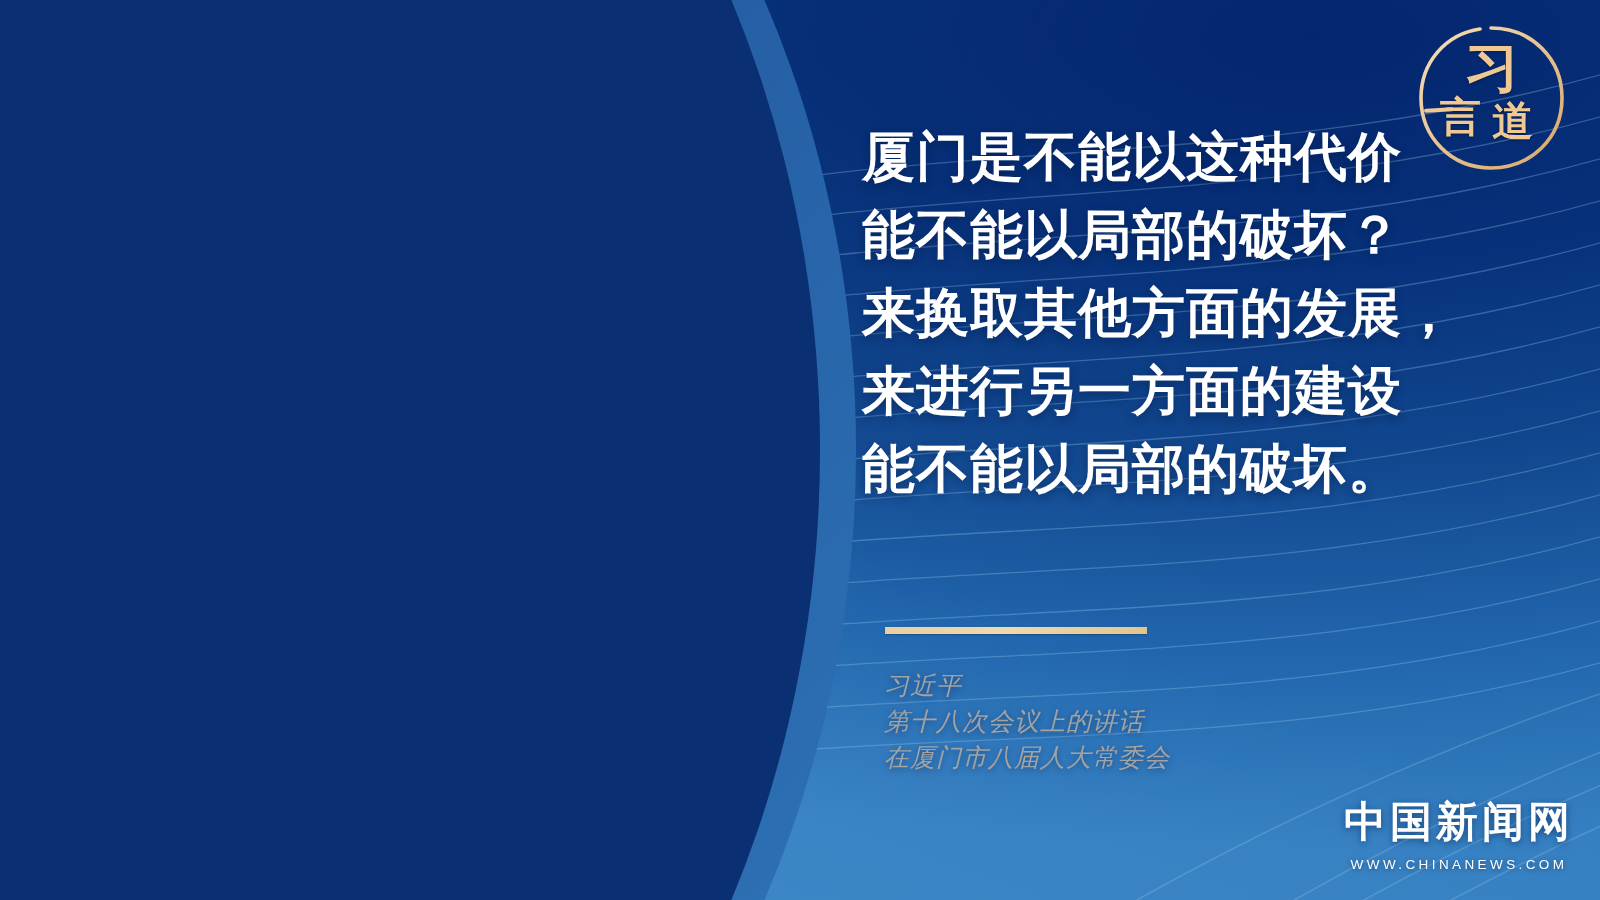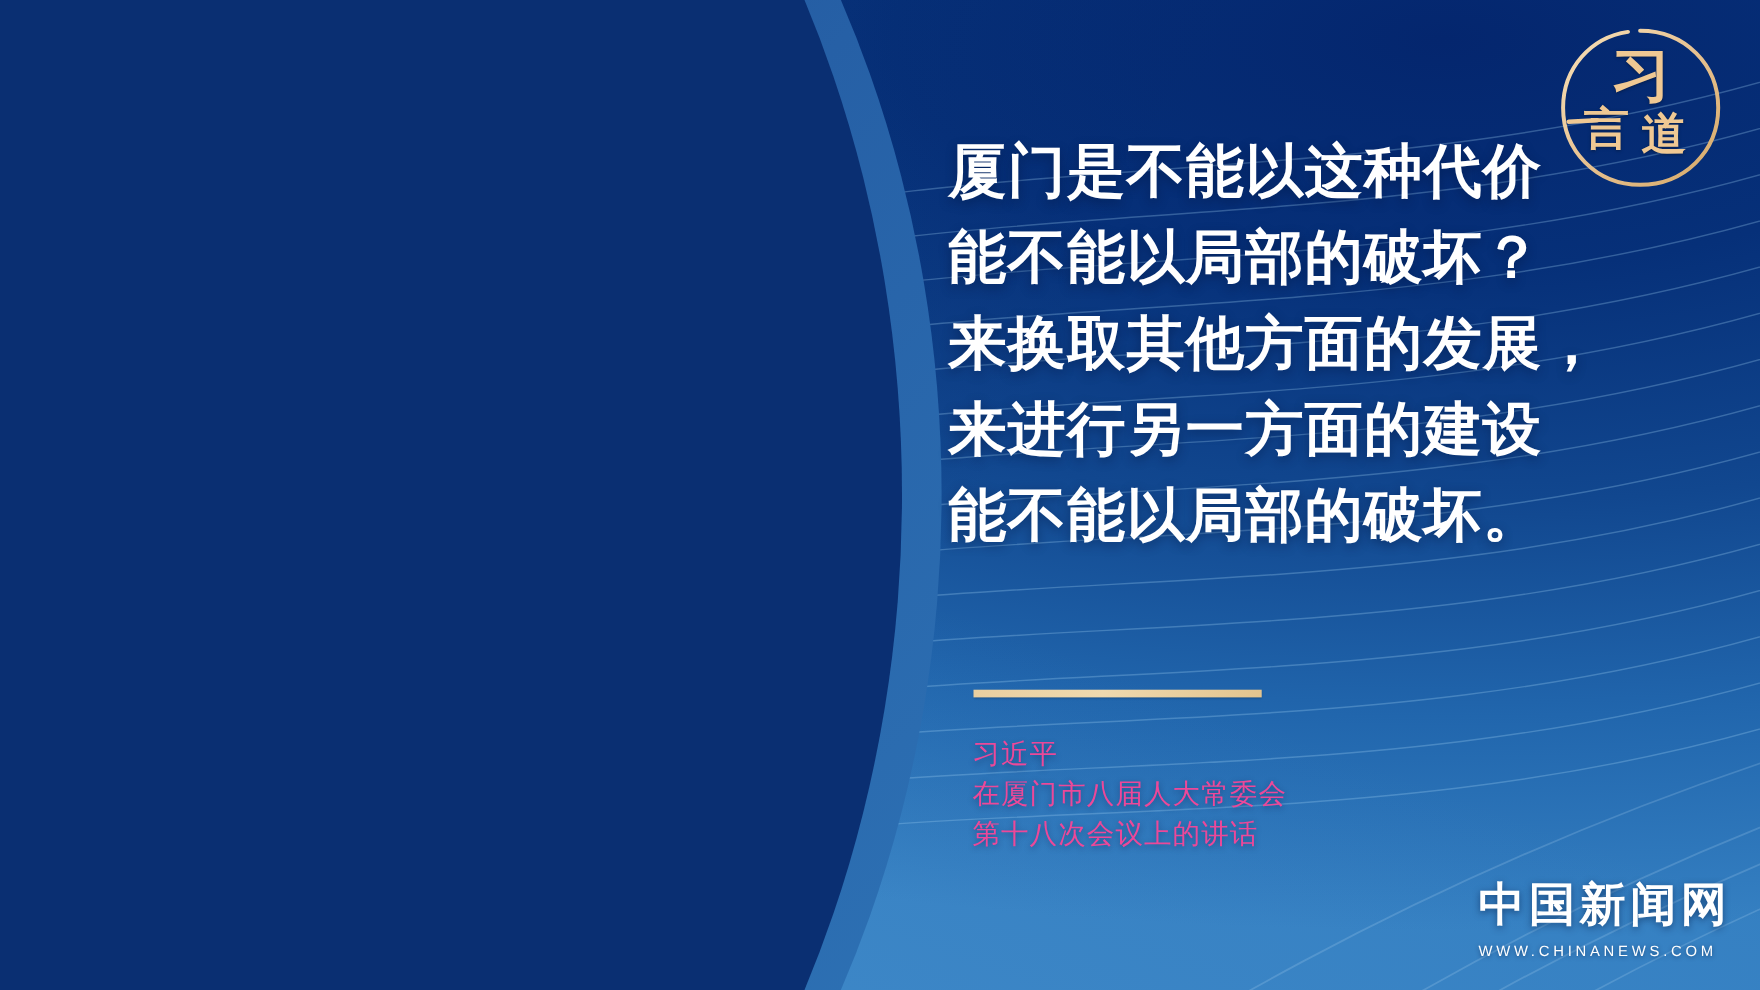--- a/index.html
+++ b/index.html
@@ -125,42 +125,42 @@
     color:#ffffff;font-weight:700;font-size:53px;line-height:78px;
     letter-spacing:1px;white-space:nowrap;
     text-shadow:0 3px 10px rgba(0,20,60,.45);
     font-family:"DejaVu Sans","Liberation Sans",sans-serif;
   }
 
   .divider{position:absolute;left:23px;top:627px;width:262px;height:7px;
     background:linear-gradient(90deg,#e9cfa0,#efd9ae 45%,#e3c48e 100%);
     box-shadow:0 1px 2px rgba(0,0,0,.25);}
 
-  .attrib{position:absolute;left:22px;top:668px;width:520px;color:#ec4899;}
+  .attrib{position:absolute;left:22px;top:668px;width:520px;color:#a3a3a3;font-style:italic;}
   .at-line{font-size:25px;line-height:36px;letter-spacing:1px;
     text-shadow:0 2px 6px rgba(0,20,60,.4);
     font-family:"DejaVu Sans","Liberation Sans",sans-serif;}
   .at-date{margin-top:24px;font-size:25px;letter-spacing:1px;
     text-shadow:0 2px 6px rgba(0,20,60,.4);
     font-family:"DejaVu Sans","Liberation Sans",sans-serif;}
 
   
   .seal{position:absolute;right:30px;top:18px;width:158px;height:158px;z-index:7;}
   .seal-txt{position:absolute;inset:0;}
   .sc{position:absolute;color:#efc893;font-weight:700;
     font-family:"DejaVu Sans","Liberation Sans",sans-serif;
     text-shadow:0 1px 3px rgba(0,0,0,.35);}
   .sc1{left:53px;top:14px;font-size:54px;}
   .sc2{left:28px;top:72px;font-size:41px;}
   .sc3{left:80px;top:76px;font-size:41px;}
   .seal-dash{position:absolute;left:12px;top:90px;width:30px;height:4px;
     background:#efc893;border-radius:2px;transform:rotate(-3deg);}
 
   
-  .brand{position:absolute;right:26px;bottom:28px;z-index:7;}
+  .brand{position:absolute;right:26px;bottom:28px;text-align:center;z-index:7;}
   .brand-cn{color:#ffffff;font-size:42px;font-weight:700;letter-spacing:4px;
     font-family:"DejaVu Serif","Liberation Serif",serif;
     text-shadow:0 2px 7px rgba(0,20,60,.5);}
   .brand-url{color:#ffffff;font-size:13.5px;letter-spacing:3.4px;margin-top:7px;
     font-family:"Liberation Sans",sans-serif;text-shadow:0 1px 4px rgba(0,20,60,.5);}
 </style>
 </head>
 <body>
 
 <div class="stage">
@@ -324,22 +324,22 @@
       <div class="qline">能不能以局部的破坏？</div>
       <div class="qline">来换取其他方面的发展，</div>
       <div class="qline">来进行另一方面的建设</div>
       <div class="qline">能不能以局部的破坏。</div>
     </div>
 
     <div class="divider"></div>
 
     <div class="attrib">
       <div class="at-line">习近平</div>
+      <div class="at-line">第十八次会议上的讲话</div>
       <div class="at-line">在厦门市八届人大常委会</div>
-      <div class="at-line">第十八次会议上的讲话</div>
     </div>
   </div>
 
   <div class="brand">
     <div class="brand-cn">中国新闻网</div>
     <div class="brand-url">WWW.CHINANEWS.COM</div>
   </div>
 
 </div>
 

